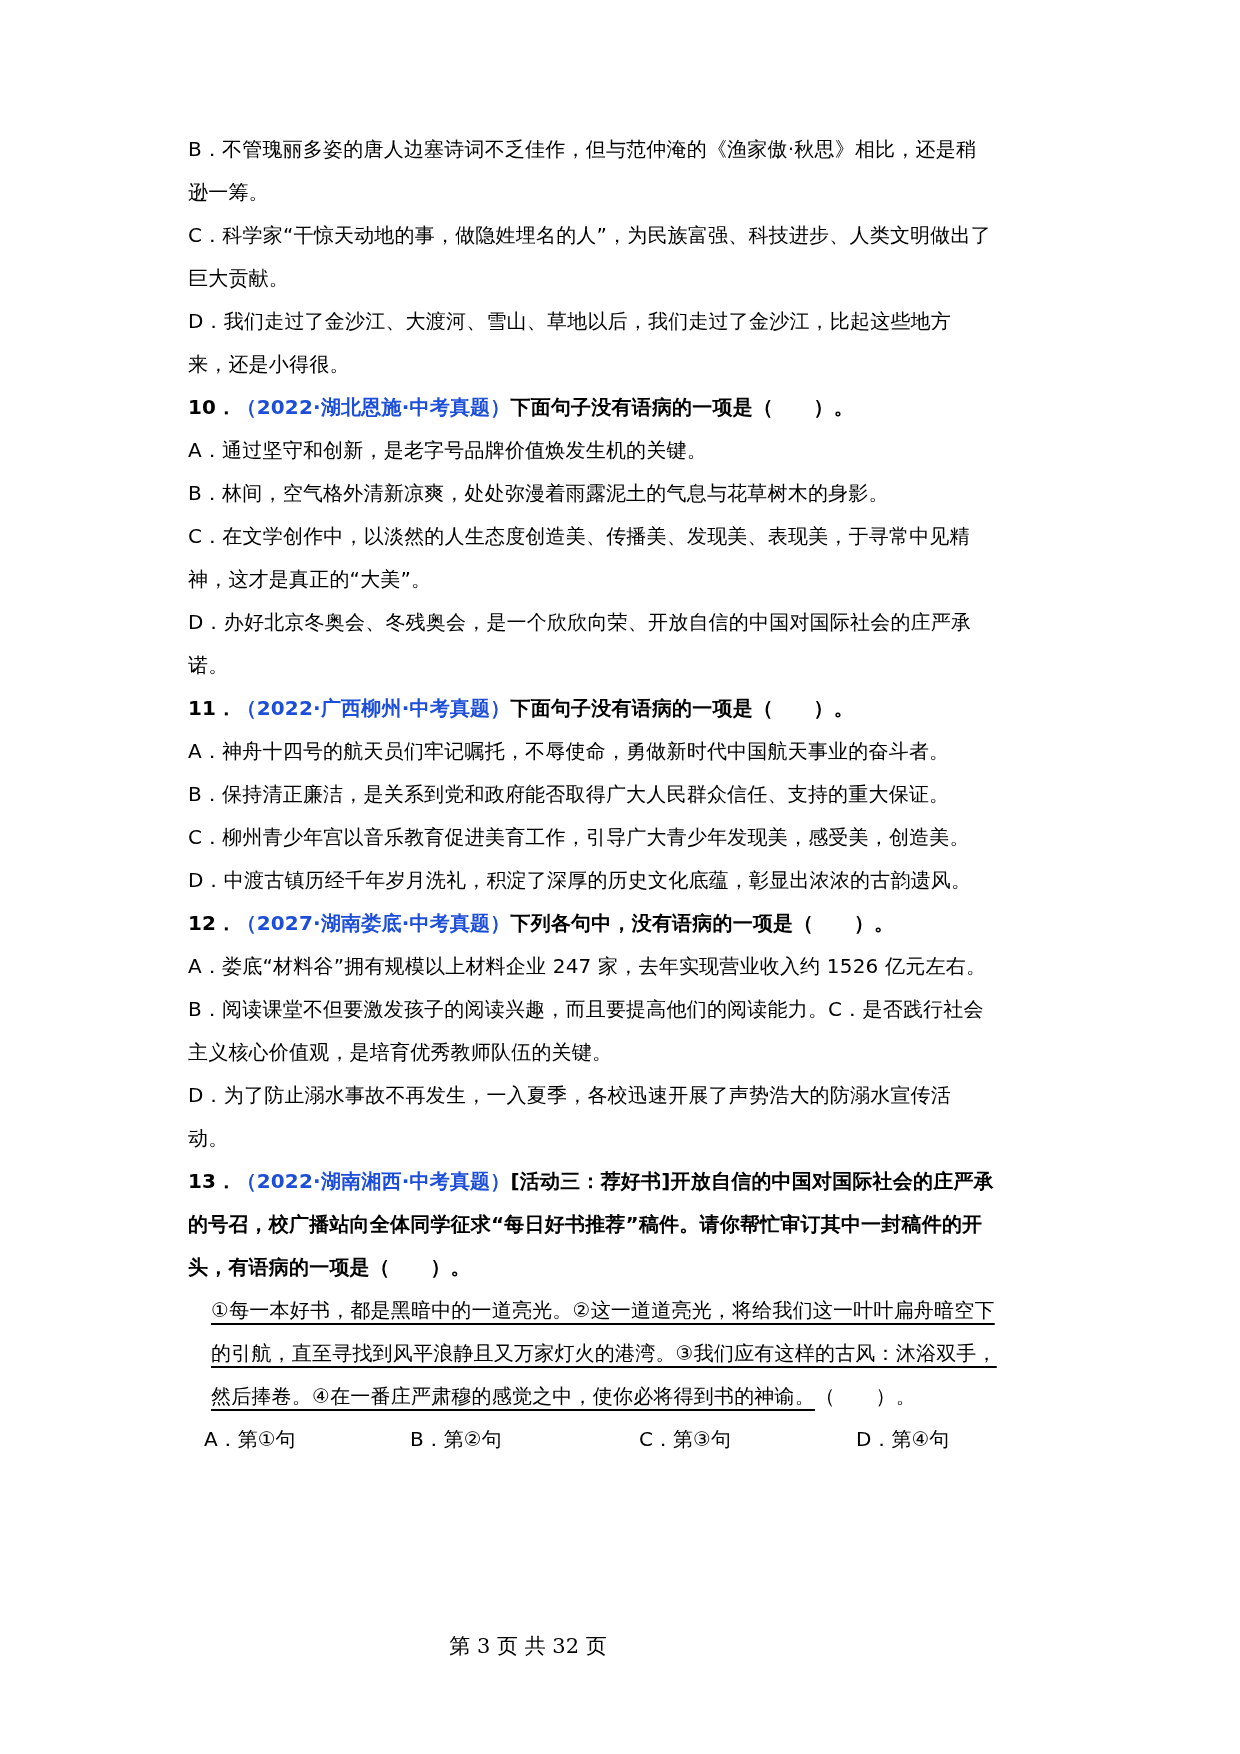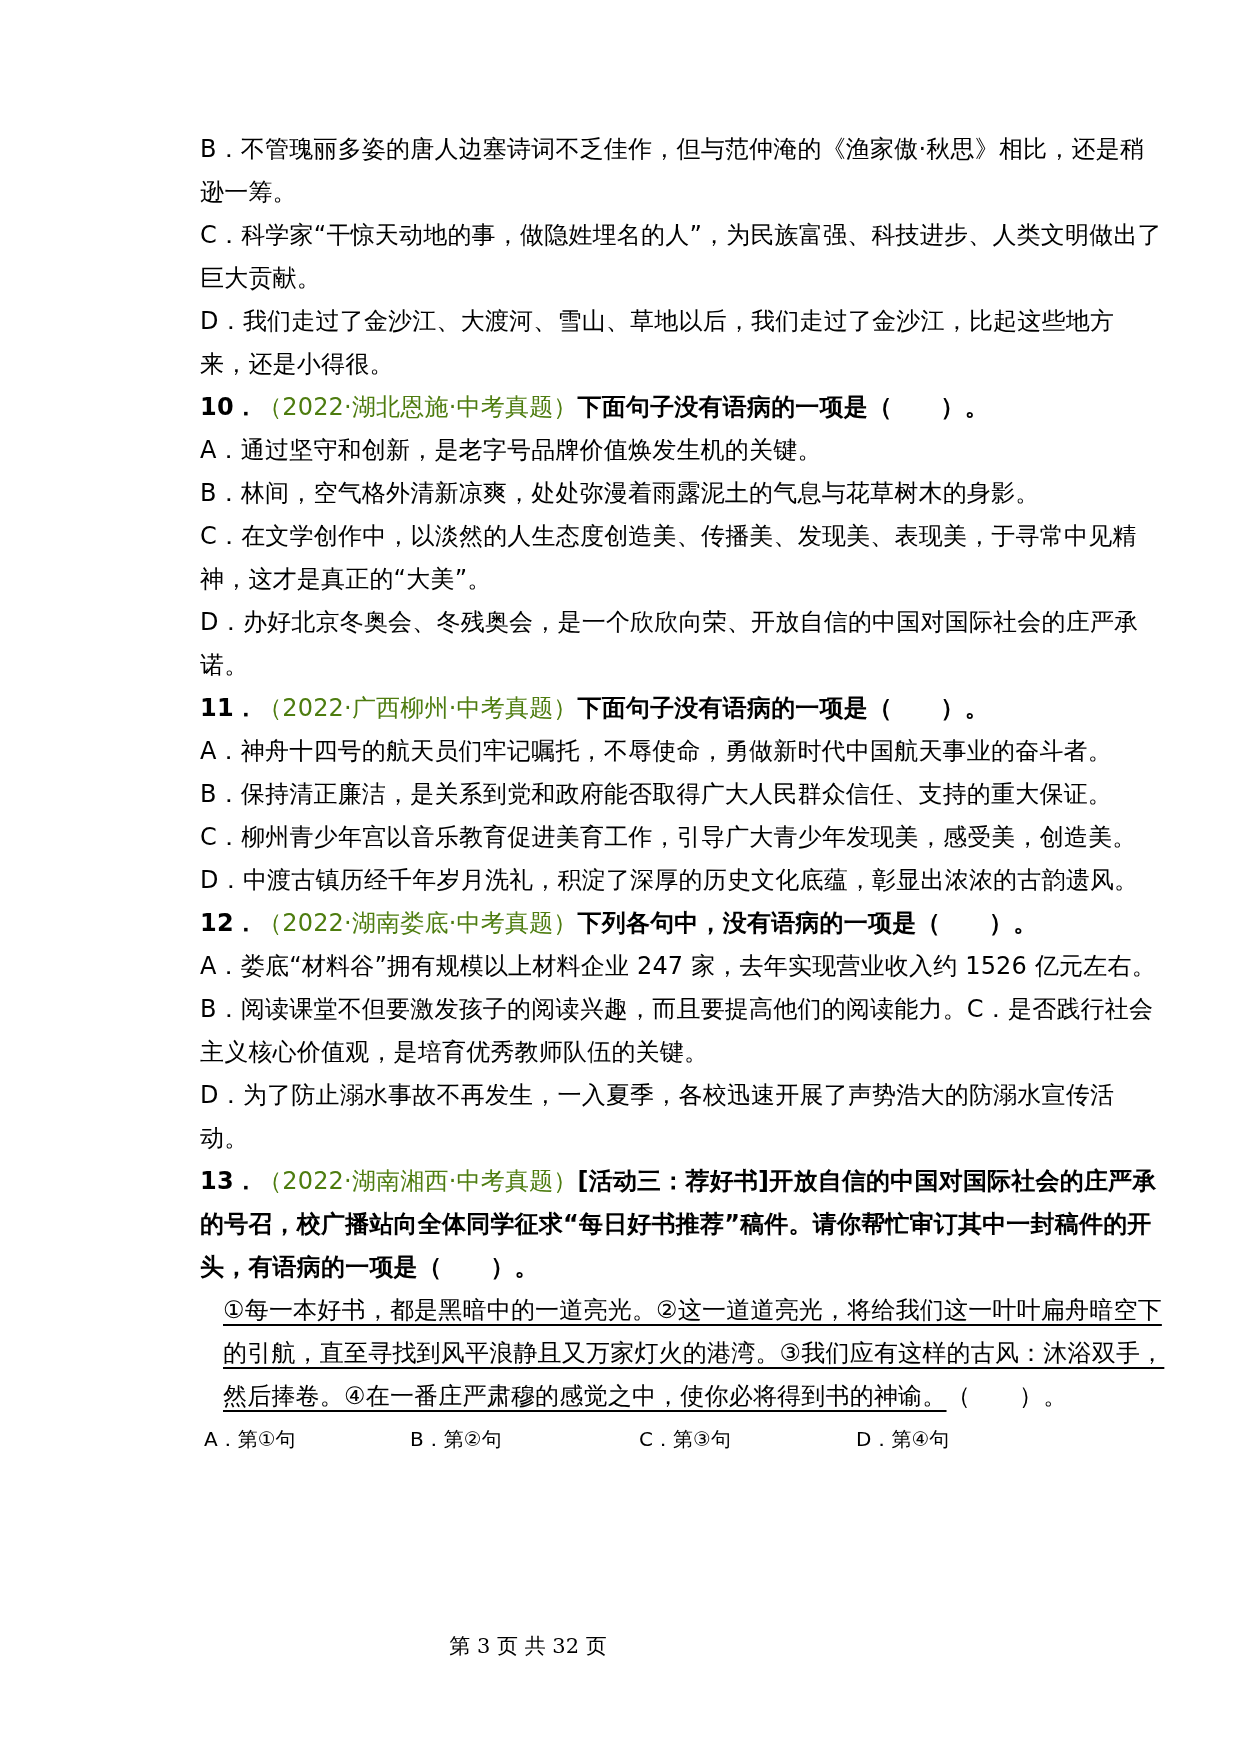--- a/index.html
+++ b/index.html
@@ -1,20 +1,20 @@
 <!DOCTYPE html>
 <html><head>
 <meta charset="utf-8">
 <style>
   html, body { margin: 0; padding: 0; background: #ffffff; }
   body { width: 1240px; height: 1754px; position: relative; overflow: hidden;
          font-family: "DejaVu Sans", "Liberation Sans", sans-serif; color: #000; }
-  .line { position: absolute; left: 200px; font-size: 24px; line-height: 28px; white-space: nowrap; letter-spacing: 0.2px; }
+  .line { position: absolute; left: 188px; font-size: 20px; line-height: 28px; white-space: nowrap; letter-spacing: 0.2px; }
   .q { font-weight: bold; }
-  .src { color: #4d7c0f; font-weight: normal; }
+  .src { color: #1d4ed8; font-weight: bold; }
   .ul { text-decoration: underline; text-underline-offset: 6px; text-decoration-thickness: 1.5px; margin-left: 23px; }
   .opt-row { position: absolute; left: 188px; top: 1577px; font-size: 20px; line-height: 28px; }
   .opt { position: absolute; white-space: nowrap; margin-left: 16px; }
   .footer { position: absolute; top: 1640px; left: 0; width: 1056px; text-align: center;
             font-family: "DejaVu Serif", "Liberation Serif", serif; font-size: 21px; }
 </style>
 </head>
 <body>
 
 <div class="line" style="top:135px">B．不管瑰丽多姿的唐人边塞诗词不乏佳作，但与范仲淹的《渔家傲·秋思》相比，还是稍</div>
@@ -36,21 +36,21 @@
 
 <div class="line q" style="top:694px">
   <span>11．</span><span class="src">（2022·广西柳州·中考真题）</span><span>下面句子没有语病的一项是（　　）。</span>
 </div>
 <div class="line" style="top:737px">A．神舟十四号的航天员们牢记嘱托，不辱使命，勇做新时代中国航天事业的奋斗者。</div>
 <div class="line" style="top:780px">B．保持清正廉洁，是关系到党和政府能否取得广大人民群众信任、支持的重大保证。</div>
 <div class="line" style="top:823px">C．柳州青少年宫以音乐教育促进美育工作，引导广大青少年发现美，感受美，创造美。</div>
 <div class="line" style="top:866px">D．中渡古镇历经千年岁月洗礼，积淀了深厚的历史文化底蕴，彰显出浓浓的古韵遗风。</div>
 
 <div class="line q" style="top:909px">
-  <span>12．</span><span class="src">（2022·湖南娄底·中考真题）</span><span>下列各句中，没有语病的一项是（　　）。</span>
+  <span>12．</span><span class="src">（2027·湖南娄底·中考真题）</span><span>下列各句中，没有语病的一项是（　　）。</span>
 </div>
 <div class="line" style="top:952px">A．娄底“材料谷”拥有规模以上材料企业 247 家，去年实现营业收入约 1526 亿元左右。</div>
 <div class="line" style="top:995px">B．阅读课堂不但要激发孩子的阅读兴趣，而且要提高他们的阅读能力。C．是否践行社会</div>
 <div class="line" style="top:1038px">主义核心价值观，是培育优秀教师队伍的关键。</div>
 <div class="line" style="top:1081px">D．为了防止溺水事故不再发生，一入夏季，各校迅速开展了声势浩大的防溺水宣传活</div>
 <div class="line" style="top:1124px">动。</div>
 
 <div class="line q" style="top:1167px">
   <span>13．</span><span class="src">（2022·湖南湘西·中考真题）</span><span>[活动三：荐好书]开放自信的中国对国际社会的庄严承</span>
 </div>

